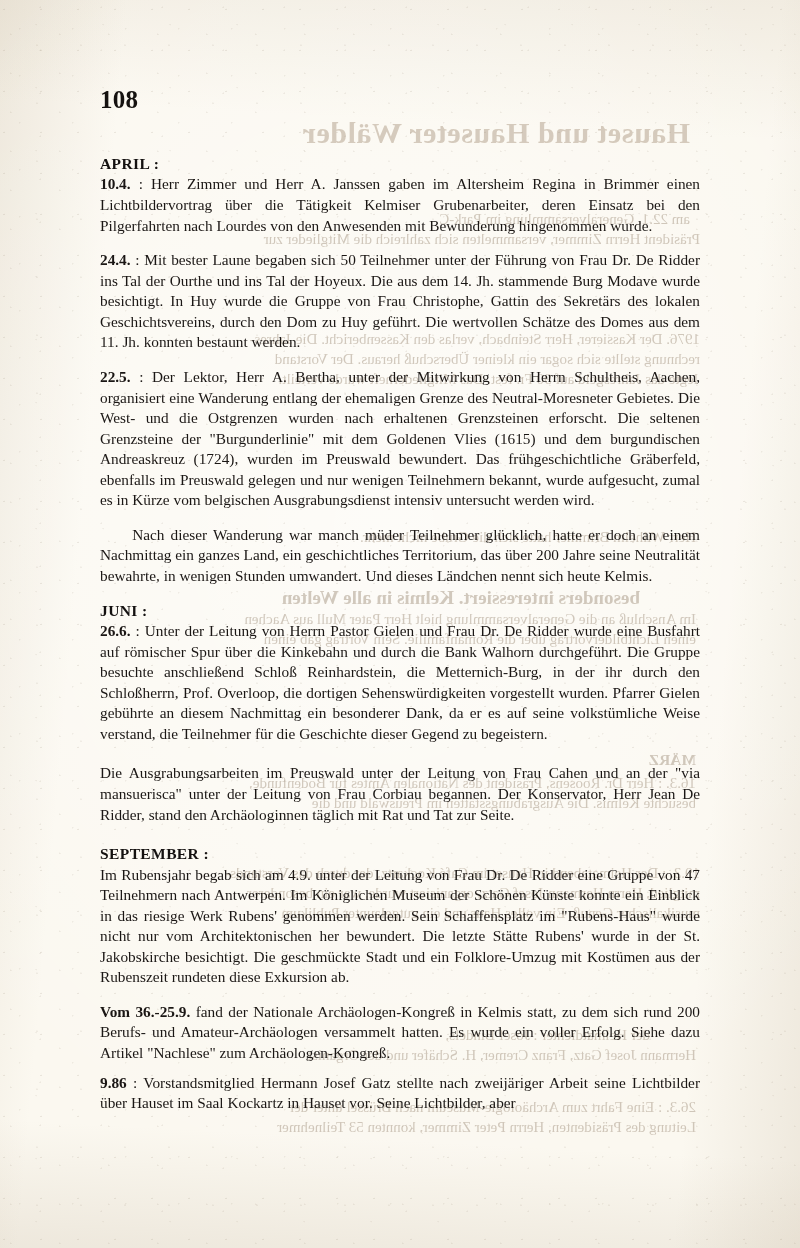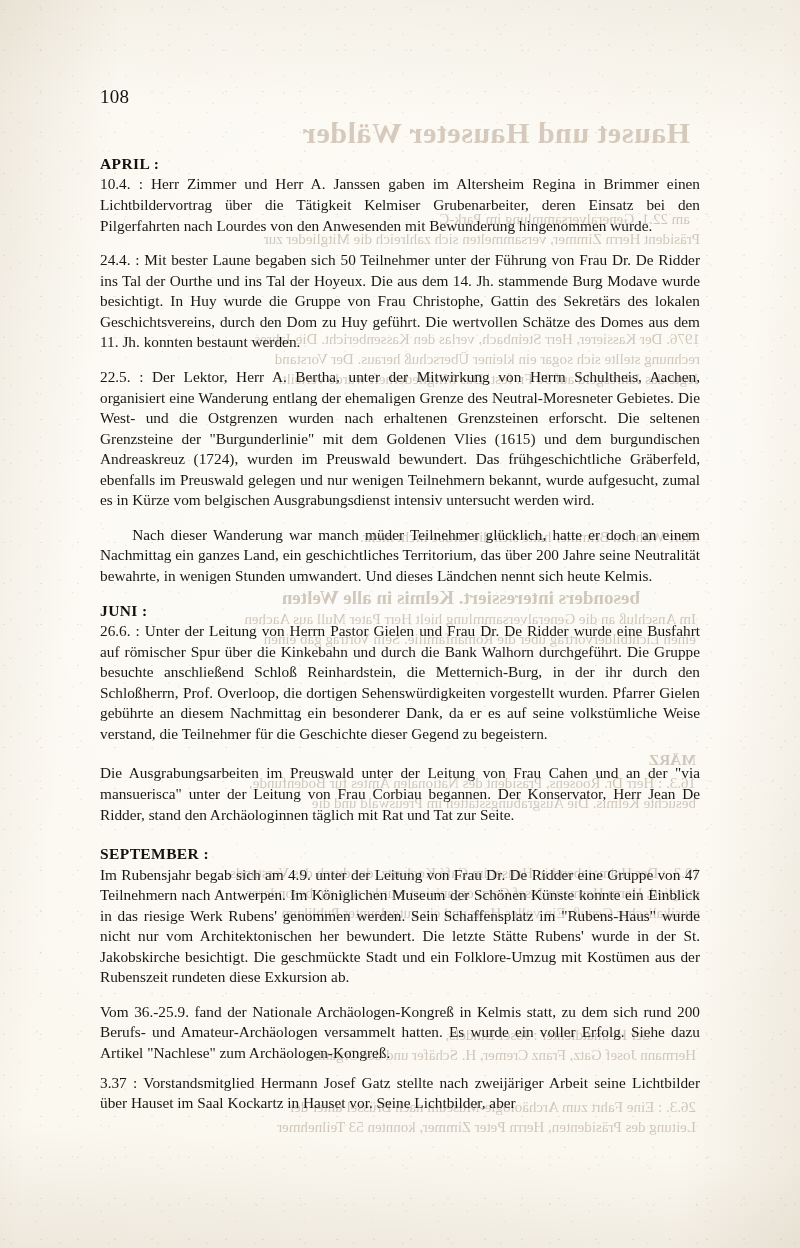--- a/index.html
+++ b/index.html
@@ -79,22 +79,22 @@
     left: 100px;
     top: 0;
     width: 600px;
     z-index: 2;
   }
 
   .folio {
     position: absolute;
     left: 0px;
     top: 86px;
-    font-size: 19px;
-    font-weight: normal;
+    font-size: 25px;
+    font-weight: bold;
     letter-spacing: 0.3px;
     z-index: 2;
     color: #151210;
   }
 
   .month {
     font-weight: bold;
     font-size: 15.5px;
     letter-spacing: 0.4px;
     margin: 0;
@@ -107,21 +107,21 @@
     font-size: 15.3px;
     line-height: 1.345;
     text-align: justify;
     text-justify: inter-word;
     color: #1a1614;
     -webkit-hyphens: none;
     hyphens: none;
   }
   p.para.indent { text-indent: 2.1em; }
 
-  .b { font-weight: normal; }
+  .b { font-weight: bold; }
 
   .gap-sm { height: 9px; }
   .gap-md { height: 14px; }
   .gap-lg { height: 19px; }
 
   
   .faded { color: #4a423a; }
 </style>
 </head>
 <body>
@@ -177,18 +177,18 @@
 
     <div class="gap-lg"></div>
 
     <div class="month">SEPTEMBER :</div>
     <p class="para"><span>Im Rubensjahr begab sich am 4.9. unter der Leitung von Frau Dr. De Ridder eine Gruppe von 47 Teilnehmern nach Antwerpen. Im Königlichen Museum der Schönen Künste konnte ein Einblick in das riesige Werk Rubens' genommen werden. Sein Schaffensplatz im "Rubens-Haus" wurde nicht nur vom Architektonischen her bewundert. Die letzte Stätte Rubens' wurde in der St. Jakobskirche besichtigt. Die geschmückte Stadt und ein Folklore-Umzug mit Kostümen aus der Rubenszeit rundeten diese Exkursion ab.</span></p>
     <div class="gap-md"></div>
     <p class="para"><span class="b">Vom 36.-25.9.</span><span> fand der Nationale Archäologen-Kongreß in Kelmis statt, zu dem sich rund 200 Berufs- und Amateur-Archäologen versammelt hatten. Es wurde ein voller Erfolg. Siehe dazu Artikel "Nachlese" zum Archäologen-Kongreß.</span></p>
 
     <div class="gap-sm"></div>
 
-    <p class="para"><span class="b">3.37</span><span> : Vorstandsmitglied Hermann Josef Gatz stellte nach zweijäriger Arbeit seine Lichtbilder über Hauset im Saal Kockartz in Hauset vor. Seine Lichtbilder, aber</span></p>
+    <p class="para"><span class="b">9.86</span><span> : Vorstandsmitglied Hermann Josef Gatz stellte nach zweijäriger Arbeit seine Lichtbilder über Hauset im Saal Kockartz in Hauset vor. Seine Lichtbilder, aber</span></p>
 
   </div>
 
   <div class="grain"></div>
 </div>
 
 </body></html>

